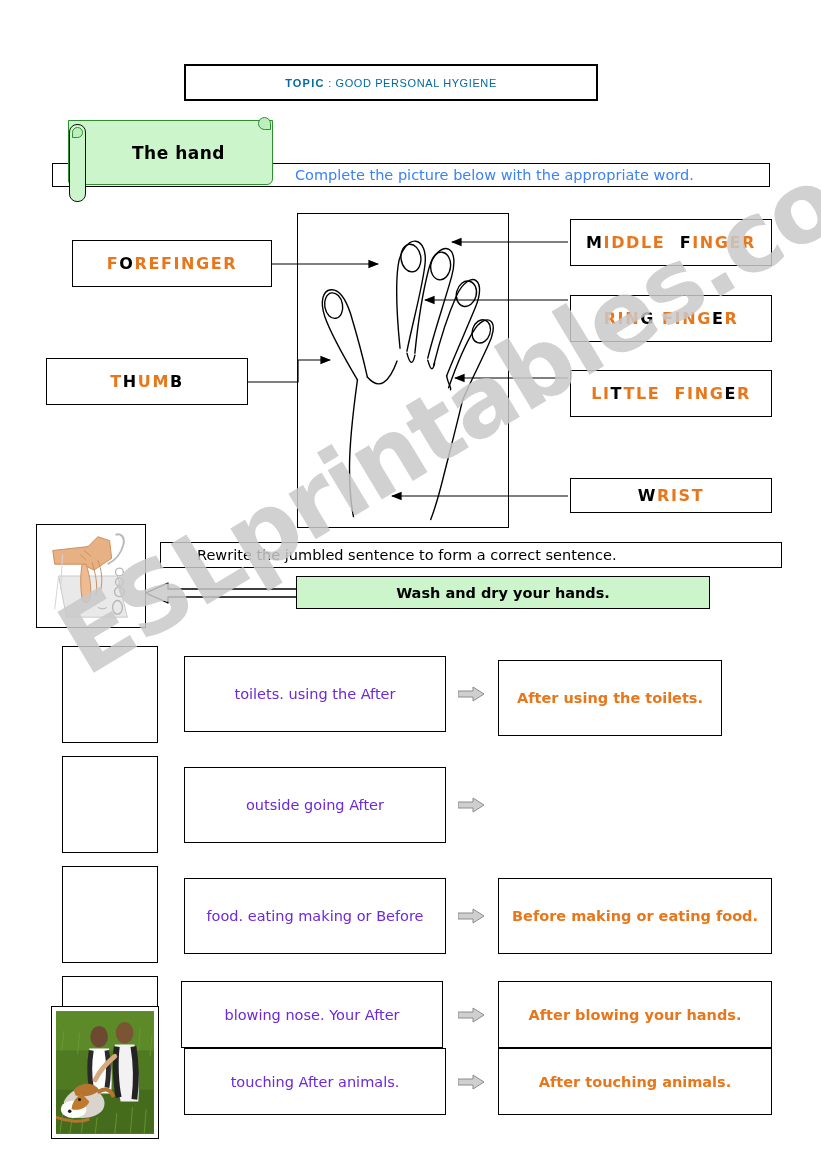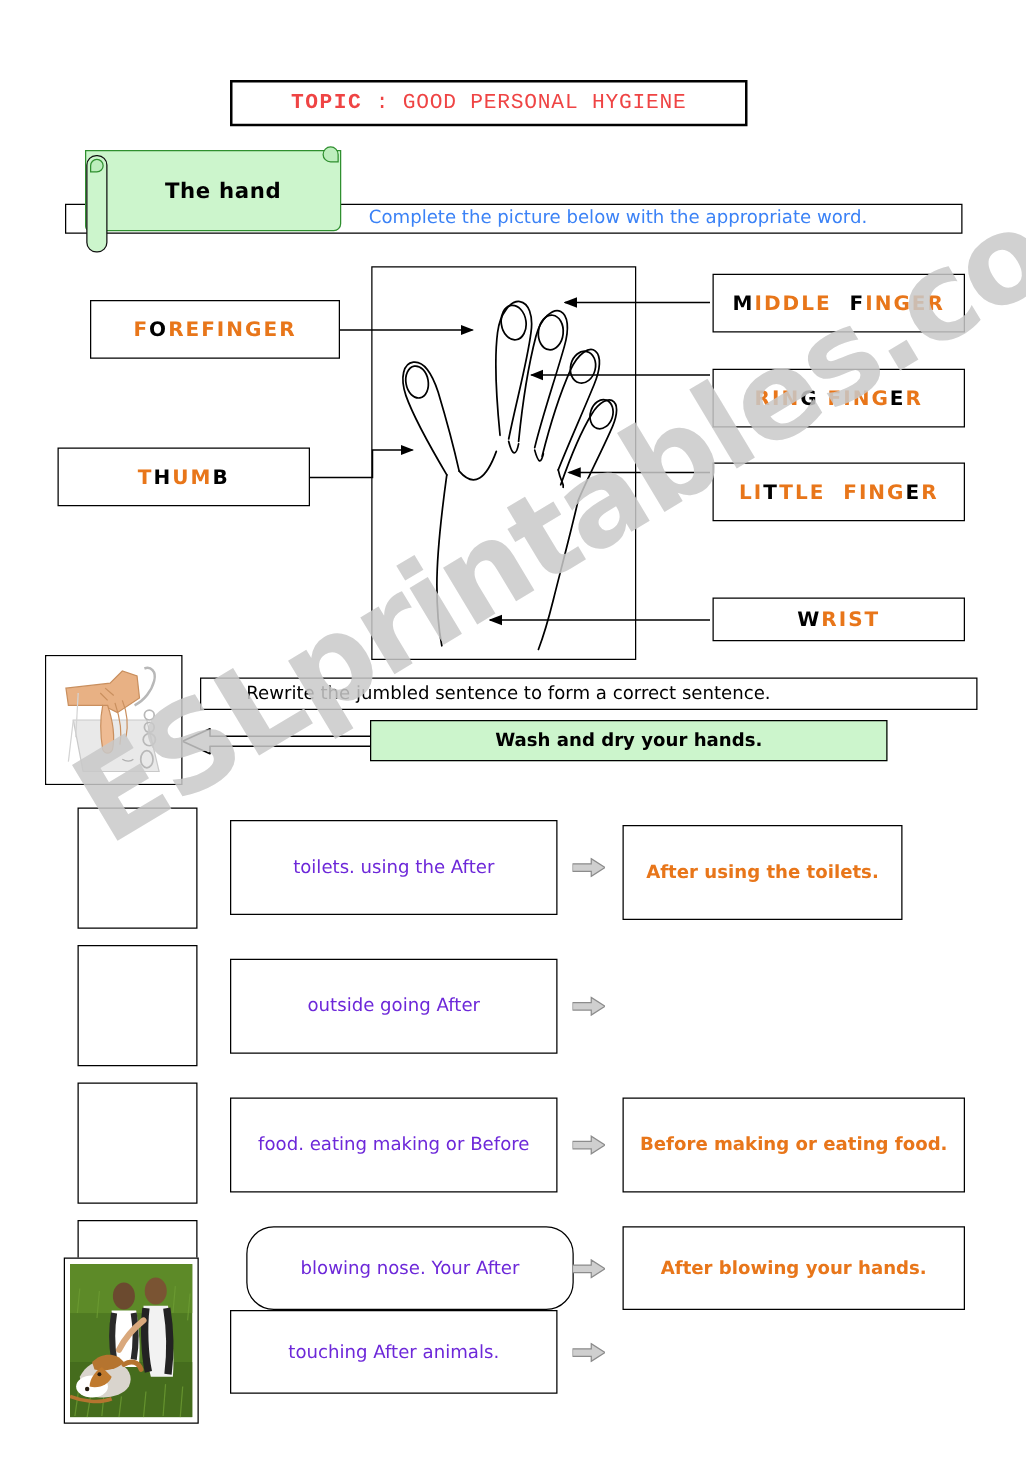--- a/index.html
+++ b/index.html
@@ -37,25 +37,25 @@
   .topic-box {
     position:absolute;
     left: 184px; top: 64px;
     width: 414px; height: 37px;
     border: 2px solid #000;
     background:#fff;
     display:flex; align-items:center; justify-content:center;
     z-index: 20;
   }
   .topic-text {
-    font-family: Liberation Mono, monospace;
-    font-size: 17px;
+    font-family: Liberation Sans, sans-serif;
+    font-size: 11px;
     letter-spacing: .6px;
     white-space: nowrap;
-    color:#ef4444;
+    color:#0369a1;
   }
   .topic-text b { font-weight:700; letter-spacing: 1.2px; }
   .topic-text span.rest { font-weight:400; font-style: normal; }
 
   
   .instr-bar1 {
     position:absolute;
     left: 52px; top: 163px;
     width: 718px; height: 24px;
     border: 1.5px solid #000;
@@ -423,30 +423,33 @@
   <div class="jbox" style="left:184px; top:878px; width:262px; height:76px;">
     <div class="t">food. eating making or Before</div>
   </div>
   <svg class="garrow" style="left:458px; top:908px;" viewBox="0 0 26 16">
     <polygon points="0,5 15,5 15,1 26,8 15,15 15,11 0,11" fill="#cfcfcf" stroke="#8c8c8c" stroke-width="1"></polygon>
   </svg>
   <div class="abox" style="left:498px; top:878px; width:274px; height:76px;">
     <div class="t">Before making or eating food.</div>
   </div>
 
-  <div class="jbox" style="left:197px; top:981px; width:262px; height:67px;border-radius:22px;">
+  <div class="jbox" style="left:181px; top:981px; width:262px; height:67px;">
     <div class="t">blowing  nose. Your After</div>
   </div>
   <svg class="garrow" style="left:458px; top:1007px;" viewBox="0 0 26 16">
     <polygon points="0,5 15,5 15,1 26,8 15,15 15,11 0,11" fill="#cfcfcf" stroke="#8c8c8c" stroke-width="1"></polygon>
   </svg>
   <div class="abox" style="left:498px; top:981px; width:274px; height:67px;">
     <div class="t">After blowing your hands.</div>
   </div>
 
   <div class="jbox" style="left:184px; top:1048px; width:262px; height:67px;">
     <div class="t">touching After animals.</div>
   </div>
   <svg class="garrow" style="left:458px; top:1074px;" viewBox="0 0 26 16">
     <polygon points="0,5 15,5 15,1 26,8 15,15 15,11 0,11" fill="#cfcfcf" stroke="#8c8c8c" stroke-width="1"></polygon>
   </svg>
+  <div class="abox" style="left:498px; top:1048px; width:274px; height:67px;">
+    <div class="t">After touching animals.</div>
+  </div>
 
 </div>
 
 </body></html>

